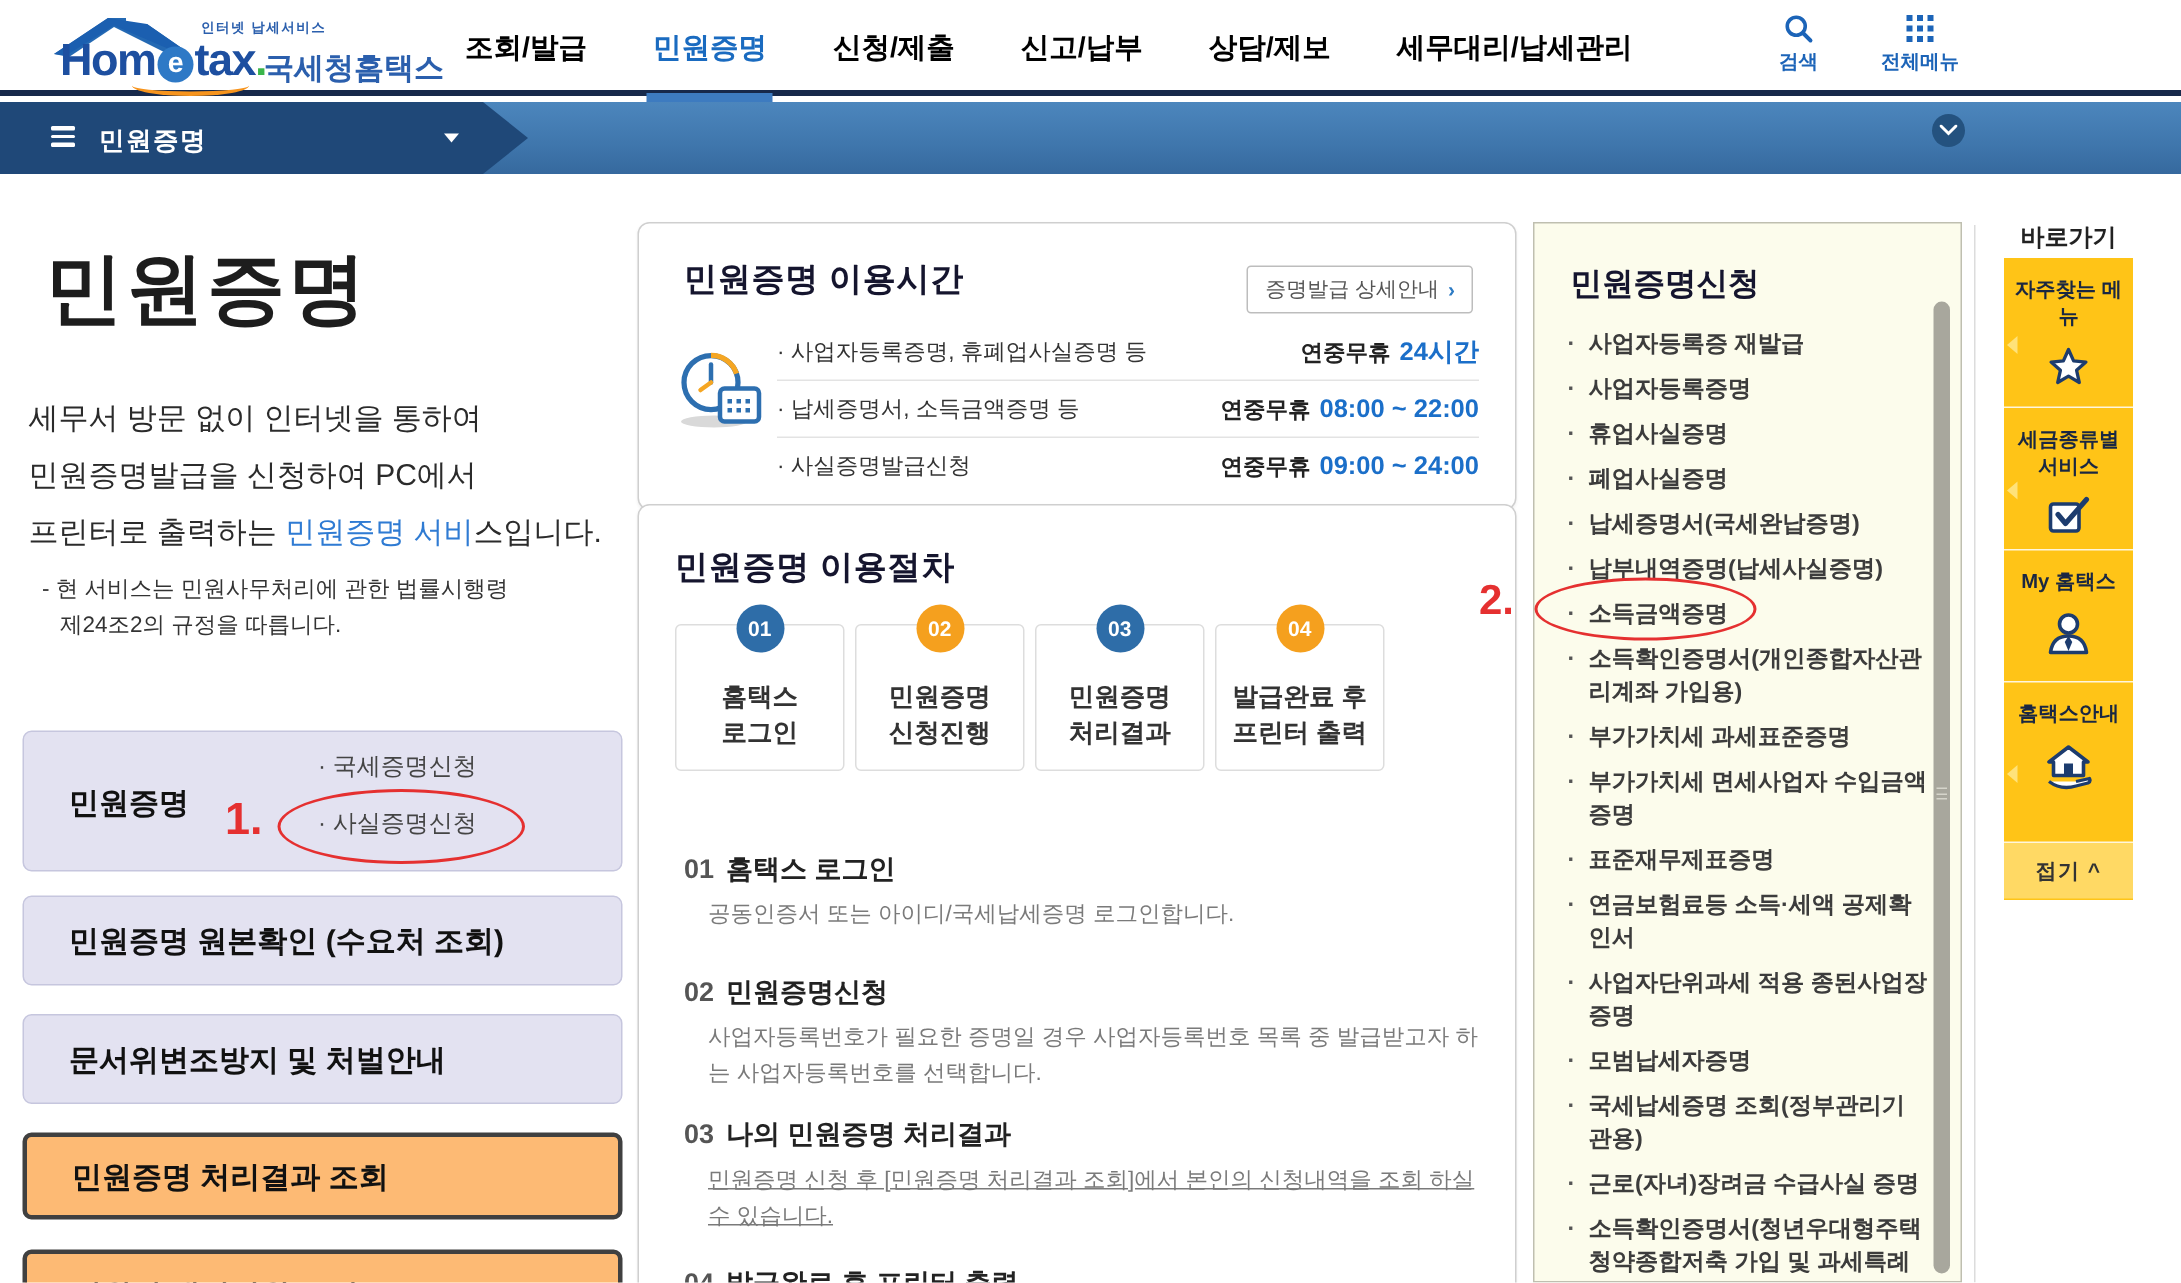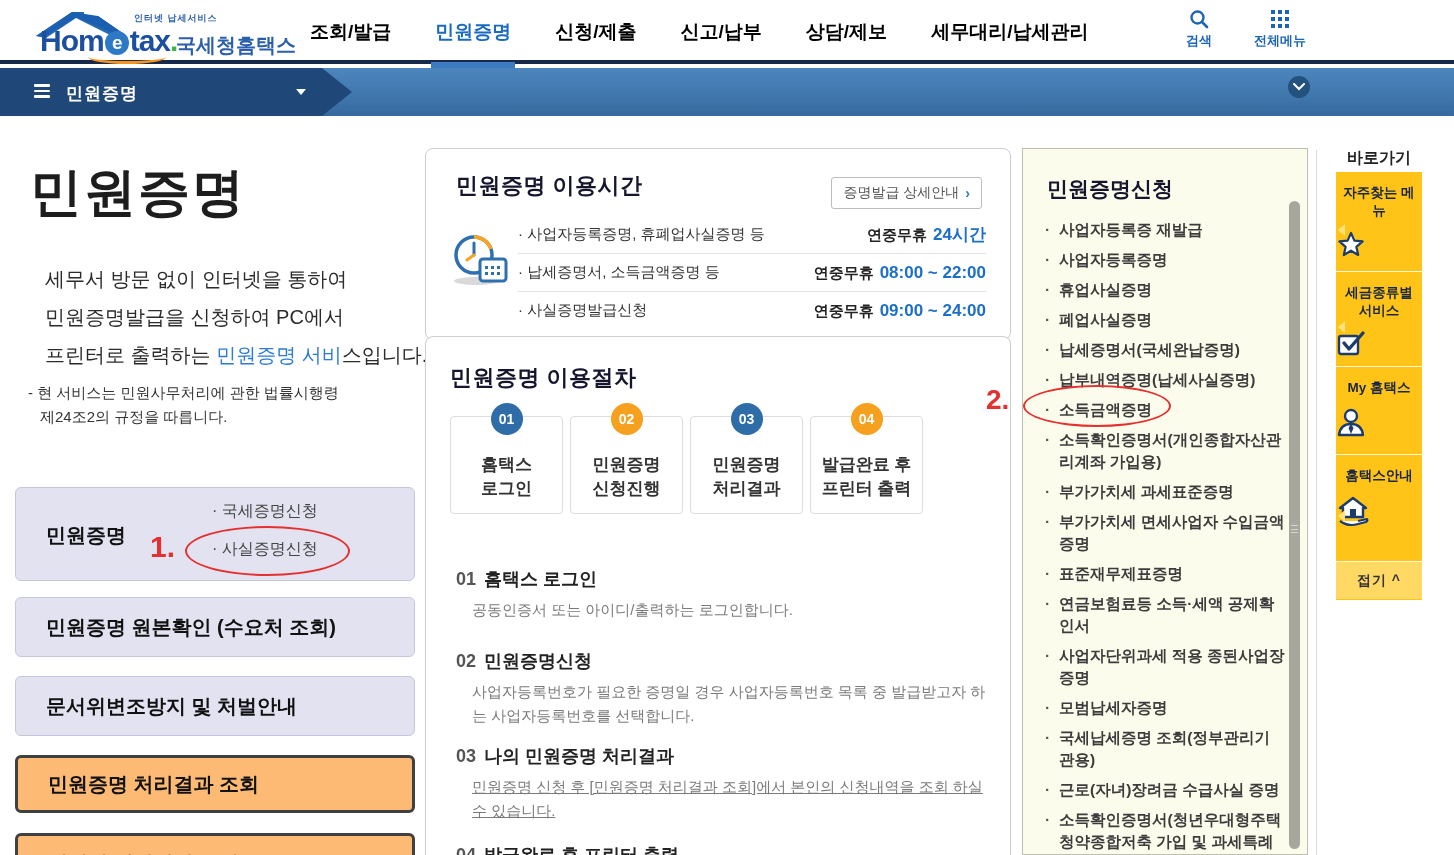--- a/index.html
+++ b/index.html
@@ -40,21 +40,21 @@
   .subnav-burger { position:absolute; left:34px; top:16px; width:16px; height:14px; cursor:pointer; }
   .subnav-burger span { display:block; height:2.5px; background:#fff; margin-bottom:3px; border-radius:1px; }
   .subnav-title { position:absolute; left:66px; top:14px; color:#fff; font-size:17px; font-weight:bold; letter-spacing:1px; }
   .subnav-caret { position:absolute; left:296px; top:21px; width:0; height:0;
     border-left:5px solid transparent; border-right:5px solid transparent; border-top:6px solid #fff; cursor:pointer; }
   .subnav-expand { position:absolute; left:1288px; top:8px; width:22px; height:22px; border-radius:50%;
     background:#24527F; display:flex; align-items:center; justify-content:center; cursor:pointer; }
 
   
   .page-title { position:absolute; left:30px; top:158px; font-size:52px; font-weight:bold; color:#1d1d1d; letter-spacing:2px; }
-  .intro { position:absolute; left:45px; top:260px; font-size:20px; line-height:38px; color:#2b2b2b; white-space:nowrap; }
+  .intro { position:absolute; left:19px; top:260px; font-size:20px; line-height:38px; color:#2b2b2b; white-space:nowrap; }
   .intro .link { color:#2F7BD3; }
   .note { position:absolute; left:28px; top:381px; font-size:15px; line-height:24px; color:#333; }
   .note .l2 { padding-left:12px; }
 
   .menu-box { position:absolute; left:15px; width:400px; border-radius:6px; cursor:pointer; }
   .box-purple { background:#E3E2F1; border:1px solid #C6C6DE; }
   .box-blue { background:#fdba74; border:3px solid #404040; }
   .menu-box .box-label { font-size:20px; font-weight:bold; color:#111; }
   .mb1 { top:487px; height:94px; }
   .mb1 .box-label { position:absolute; left:30px; top:34px; }
@@ -110,21 +110,21 @@
   .cert-scrollbar .grip { position:absolute; left:2px; top:50%; width:7px; height:8px;
     border-top:1px solid #D6D5CB; border-bottom:1px solid #D6D5CB; }
   .cert-scrollbar .grip::after { content:""; position:absolute; left:0; top:3px; width:7px; height:1px; background:#D6D5CB; }
 
   .v-sep { position:absolute; left:1316px; top:150px; width:1px; height:705px; background:#DCDCDC; }
 
   
   .quick-title { position:absolute; left:1336px; top:148px; width:86px; text-align:center;
     font-size:16px; font-weight:bold; color:#222; }
   .quick-panel { position:absolute; left:1336px; top:172px; width:86px; height:428px; background:#FFC417; }
-  .quick-item { position:relative; display:flex; flex-direction:column; 
+  .quick-item { position:relative; display:flex; flex-direction:column; align-items:center;
     padding-top:12px; cursor:pointer; border-bottom:1px solid rgba(255,255,255,.85); }
   .quick-item .q-label { font-size:13.5px; font-weight:bold; color:#1A2742; text-align:center; line-height:18px; padding:0 6px; }
   .quick-item .q-icon { margin-top:10px; }
   .q1 { height:100px; } .q2 { height:95px; } .q3 { height:88px; } .q4 { height:107px; }
   .q-arrow { position:absolute; left:2px; top:50%; margin-top:2px; width:0; height:0;
     border-top:6px solid transparent; border-bottom:6px solid transparent; border-right:7px solid #FFE27A; }
   .collapse-btn { height:37px; background:#FFD964; display:flex; align-items:center; justify-content:center;
     font-size:14px; font-weight:bold; color:#333; cursor:pointer; letter-spacing:1px; }
 
   
@@ -292,21 +292,21 @@
     </div>
     <div class="step-card">
       <span class="step-badge c-orange">04</span>
       <span class="lbl"><span>발급완료 후</span><br><span>프린터 출력</span></span>
     </div>
   </div>
 
   <div class="detail-head" style="top:230px;">
     <span class="num">01</span><span>홈택스 로그인</span>
   </div>
-  <div class="detail-desc" style="top:261px;">공동인증서 또는 아이디/출력하는 로그인합니다.</div>
+  <div class="detail-desc" style="top:261px;">공동인증서 또는 아이디/국세납세증명 로그인합니다.</div>
 
   <div class="detail-head" style="top:312px;">
     <span class="num">02</span><span>민원증명신청</span>
   </div>
   <div class="detail-desc" style="top:343px;">사업자등록번호가 필요한 증명일 경우 사업자등록번호 목록 중 발급받고자 하는 사업자등록번호를 선택합니다.</div>
 
   <div class="detail-head" style="top:407px;">
     <span class="num">03</span><span>나의 민원증명 처리결과</span>
   </div>
   <div class="detail-desc" style="top:438px;text-decoration:underline;">민원증명 신청 후 [민원증명 처리결과 조회]에서 본인의 신청내역을 조회 하실 수 있습니다.</div>

